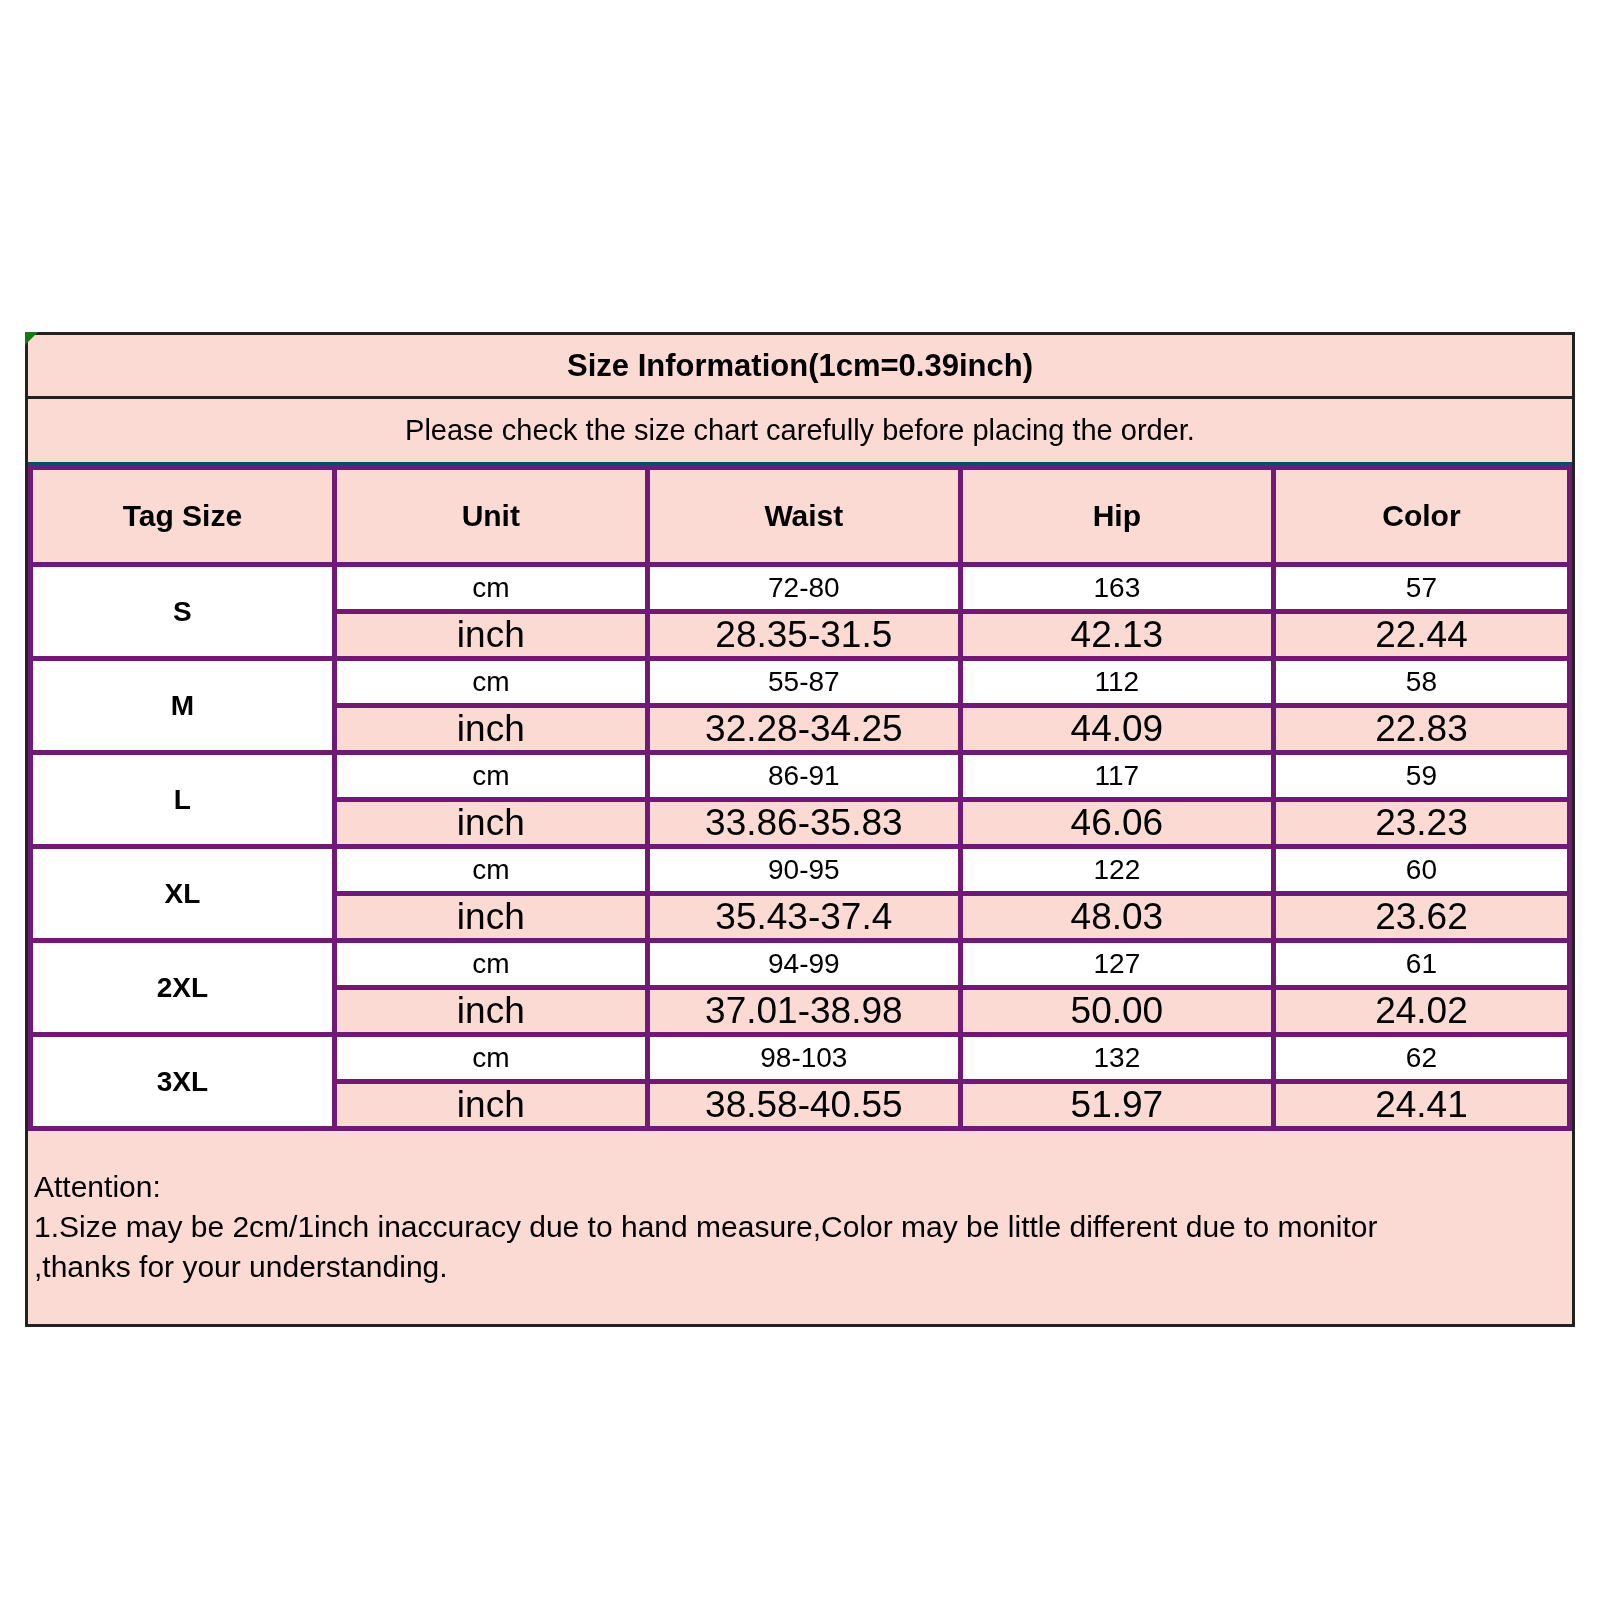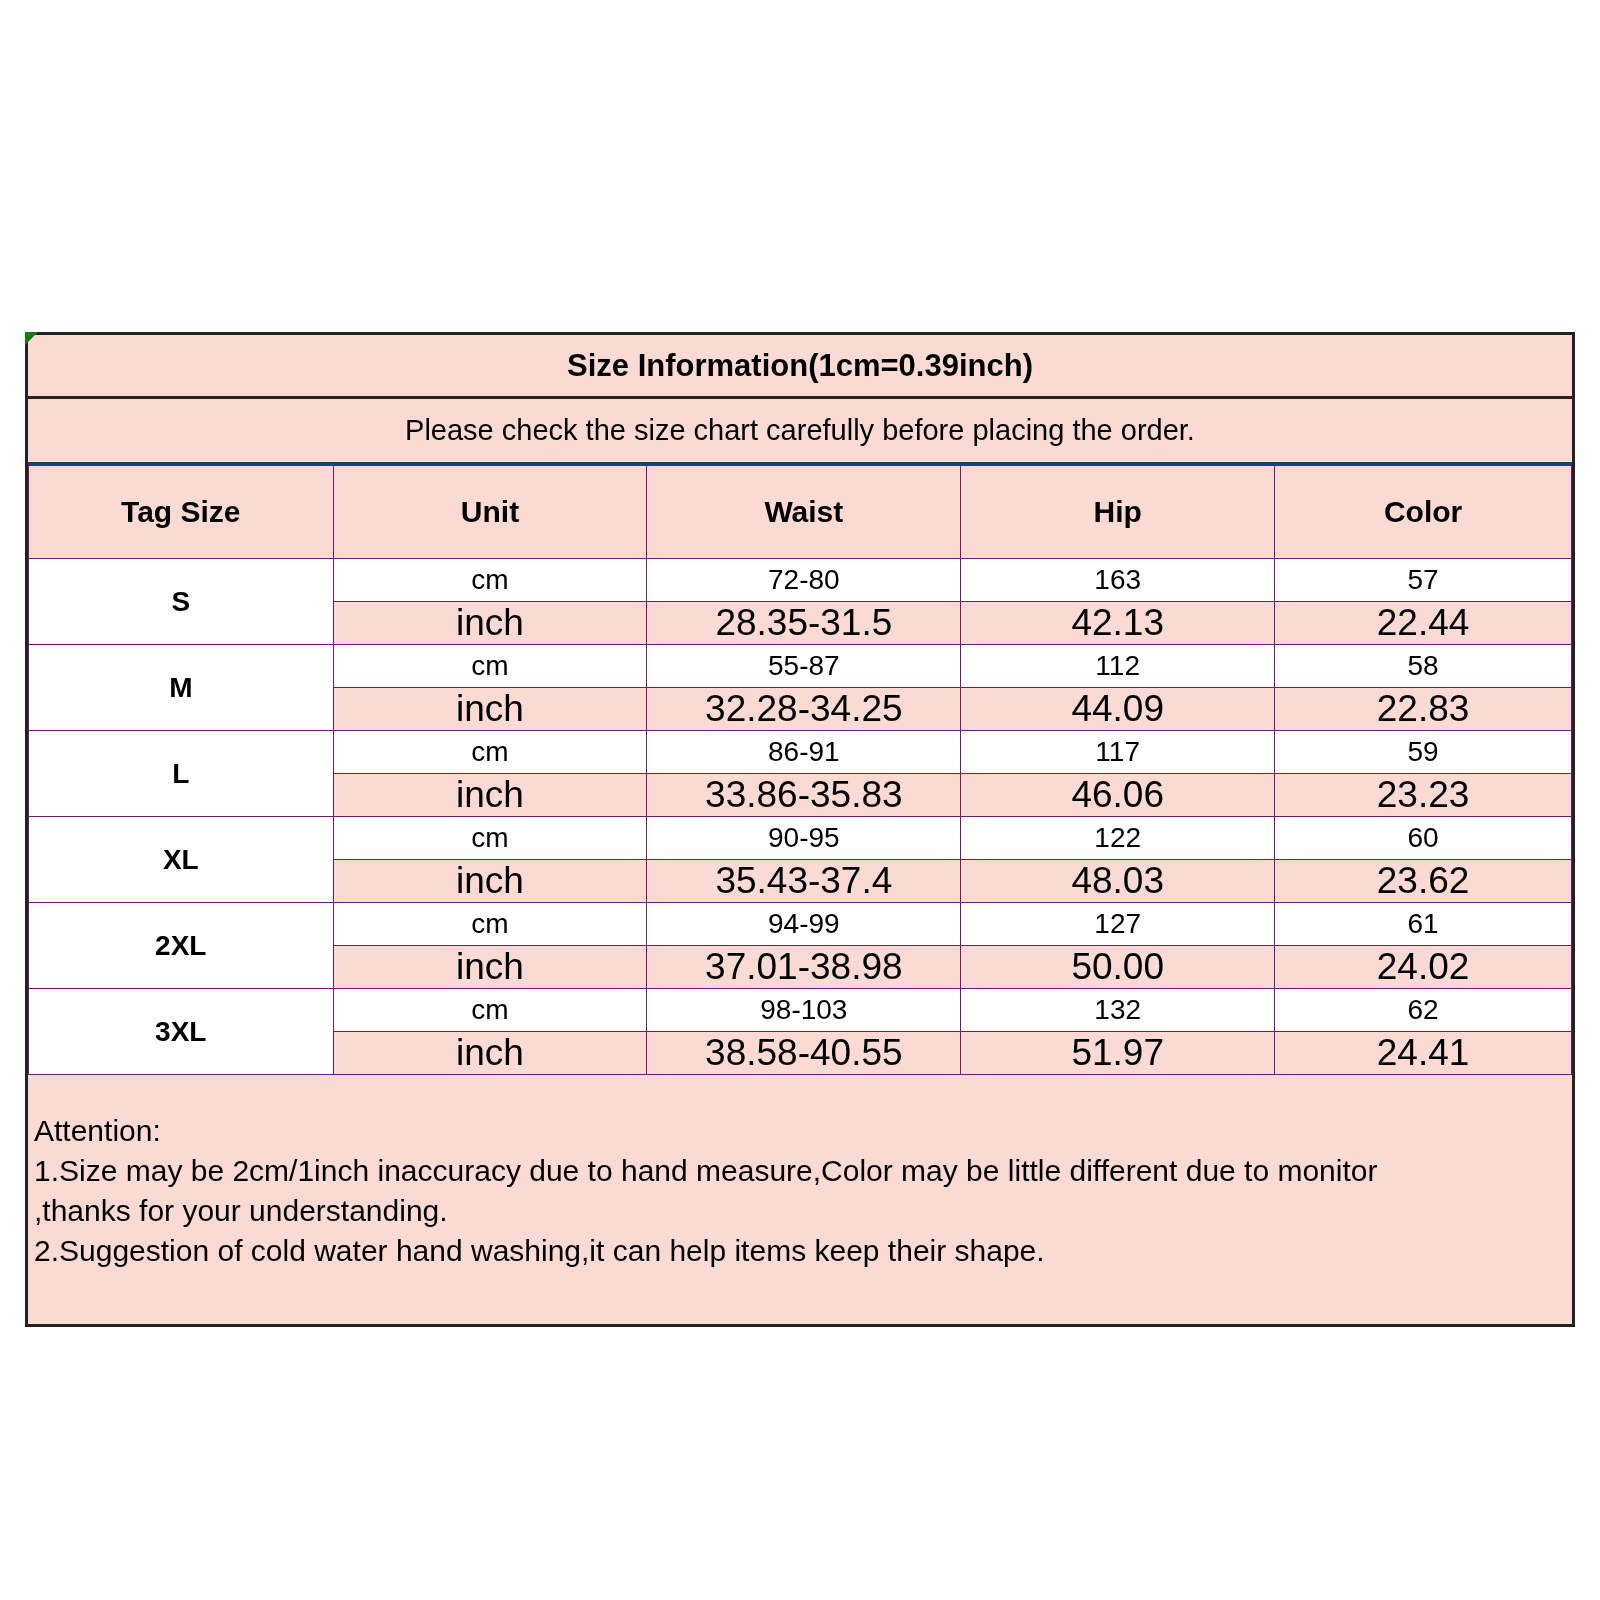--- a/index.html
+++ b/index.html
@@ -41,21 +41,21 @@
     display:flex;align-items:center;justify-content:center;
     font-size:29px;
   }
   table.size-table{
     border-collapse:collapse;
     width:100%;
     table-layout:fixed;
   }
   table.size-table th,
   table.size-table td{
-    border:1px solid #701a75;
+    border:5px solid #701a75;
     text-align:center;
     vertical-align:middle;
     padding:0;
     overflow:hidden;
   }
   table.size-table th{
     height:92px;
     font-size:30px;
     font-weight:bold;
     background:#fbdad4;
@@ -188,15 +188,14 @@
           <td>51.97</td>
           <td>24.41</td>
         </tr>
       </tbody>
   </table>
 
   <div class="attention">
     <div class="att-line">Attention:</div>
     <div class="att-line">1.Size may be 2cm/1inch inaccuracy due to hand measure,Color may be little different due to monitor</div>
     <div class="att-line">,thanks for your understanding.</div>
-    <div class="att-line">2.Suggestion of cold water hand washing,it can help items keep their shape.</div>
   </div>
 </div>
 
 </body></html>

